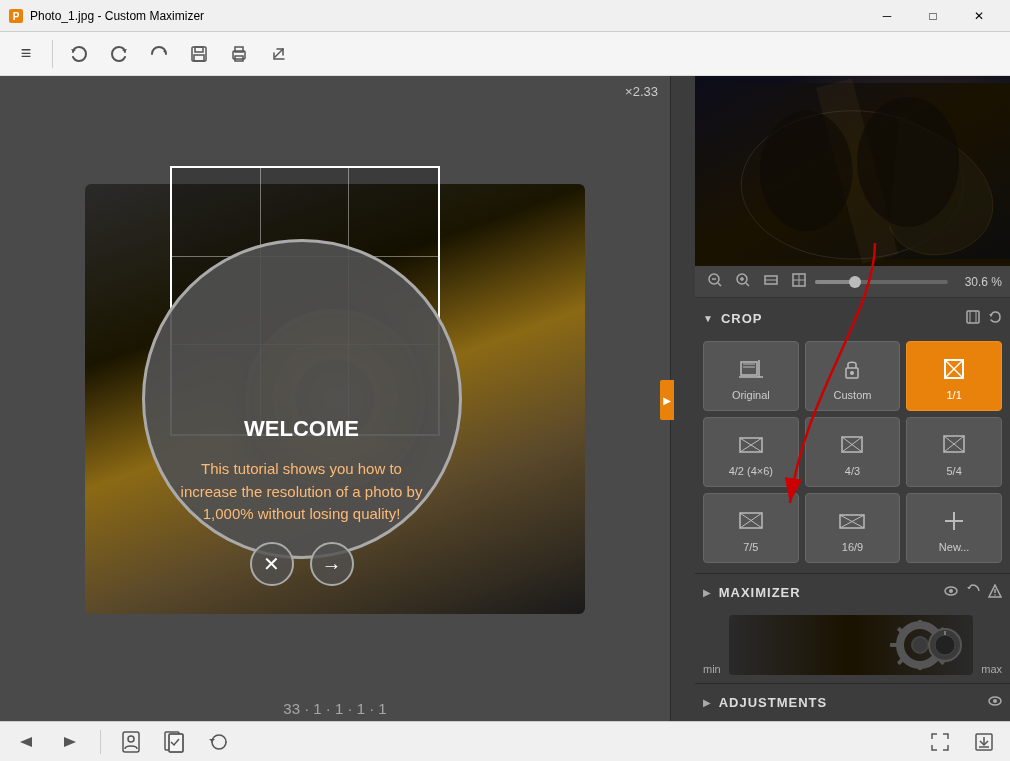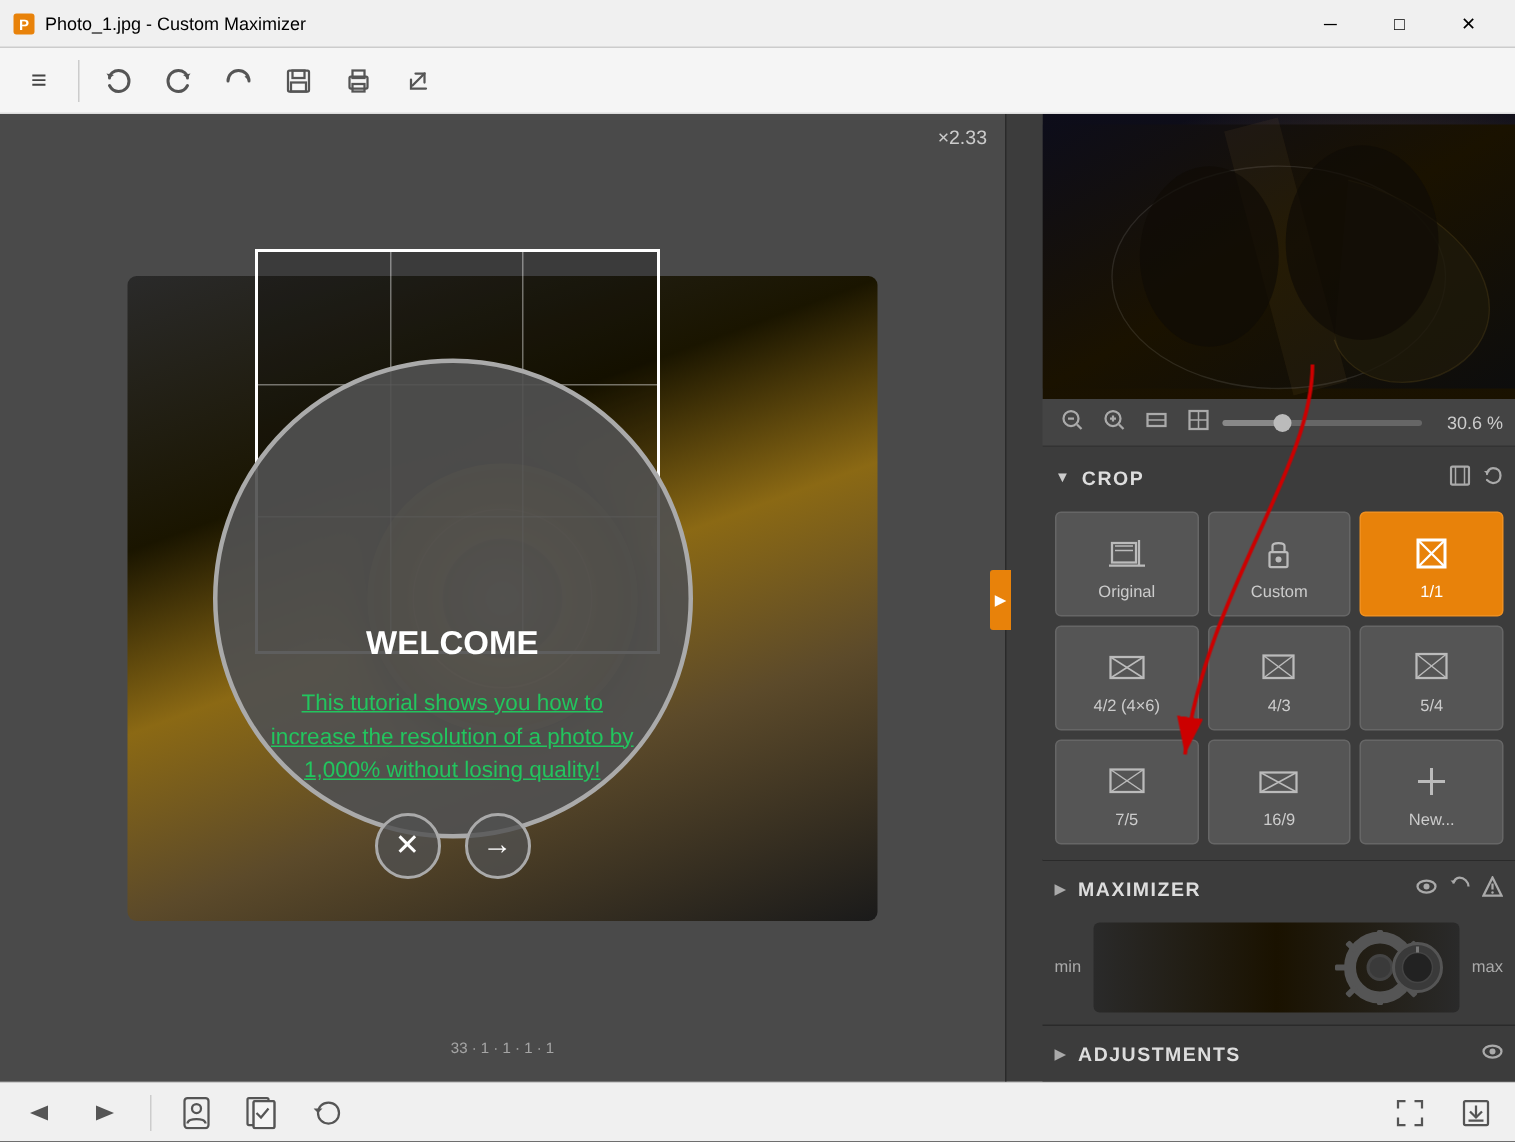--- a/index.html
+++ b/index.html
@@ -120,23 +120,22 @@
       transform: translate(-50%, -50%);
     }
     .tutorial-title {
       font-size: 22px;
       font-weight: bold;
       color: #fff;
       margin-bottom: 16px;
     }
     .tutorial-text {
       font-size: 15px;
-      color: #22c55e;
+      color: #fdba74;
       line-height: 1.5;
-      text-decoration: underline;
     }
 
     
     .overlay-buttons {
       position: absolute;
       bottom: -30px;
       display: flex;
       gap: 16px;
       z-index: 25;
     }
@@ -453,21 +452,21 @@
 
       <div class="tutorial-overlay">
         <div class="tutorial-title">WELCOME</div>
         <div class="tutorial-text">This tutorial shows you how to increase the resolution of a photo by 1,000% without losing quality!</div>
         <div class="overlay-buttons">
           <button class="overlay-btn">✕</button>
           <button class="overlay-btn">→</button>
         </div>
       </div>
 
-      <div style="position:absolute;bottom:16px;left:50%;transform:translateX(-50%);font-size:10px;color:rgba(255,255,255,0.5);z-index:5;">33 · 1 · 1 · 1 · 1</div>
+      <div style="position:absolute;bottom:4px;left:50%;transform:translateX(-50%);font-size:15px;color:rgba(255,255,255,0.5);z-index:5;">33 · 1 · 1 · 1 · 1</div>
     </div>
   </div>
 
   <div class="right-panel">
 
     <div class="preview-image">
       <div class="preview-watch">
 
         <svg width="340" height="190" viewBox="0 0 340 190">
           <defs>
@@ -682,21 +681,21 @@
         </button>
         <button class="section-icon-btn">
           <svg width="14" height="14" viewBox="0 0 14 14">
             <polygon points="7,1 13,13 1,13" stroke="#aaa" stroke-width="1.5" fill="none"></polygon>
             <line x1="7" y1="5" x2="7" y2="9" stroke="#aaa" stroke-width="1.5"></line>
             <circle cx="7" cy="11" r="0.8" fill="#aaa"></circle>
           </svg>
         </button>
       </div>
 
-      <div style="display:flex;align-items:center;padding:4px 8px 8px;gap:8px;">
+      <div style="display:flex;align-items:flex-end;padding:4px 8px 8px;gap:8px;">
         <span style="font-size:11px;color:#aaa;">min</span>
 
         <div style="flex:1;height:60px;background:linear-gradient(90deg,#2a2a2a,#1a1200,#2a2a2a);border-radius:4px;display:flex;align-items:center;justify-content:flex-end;padding-right:8px;overflow:hidden;">
 
           <svg width="80" height="60" viewBox="0 0 80 60">
             <circle cx="35" cy="30" r="20" fill="none" stroke="#555" stroke-width="8"></circle>
             <circle cx="35" cy="30" r="8" fill="#3a3a3a" stroke="#444" stroke-width="2"></circle>
 
             <rect x="33" y="5" width="4" height="8" fill="#555" rx="1"></rect>
             <rect x="33" y="47" width="4" height="8" fill="#555" rx="1"></rect>

